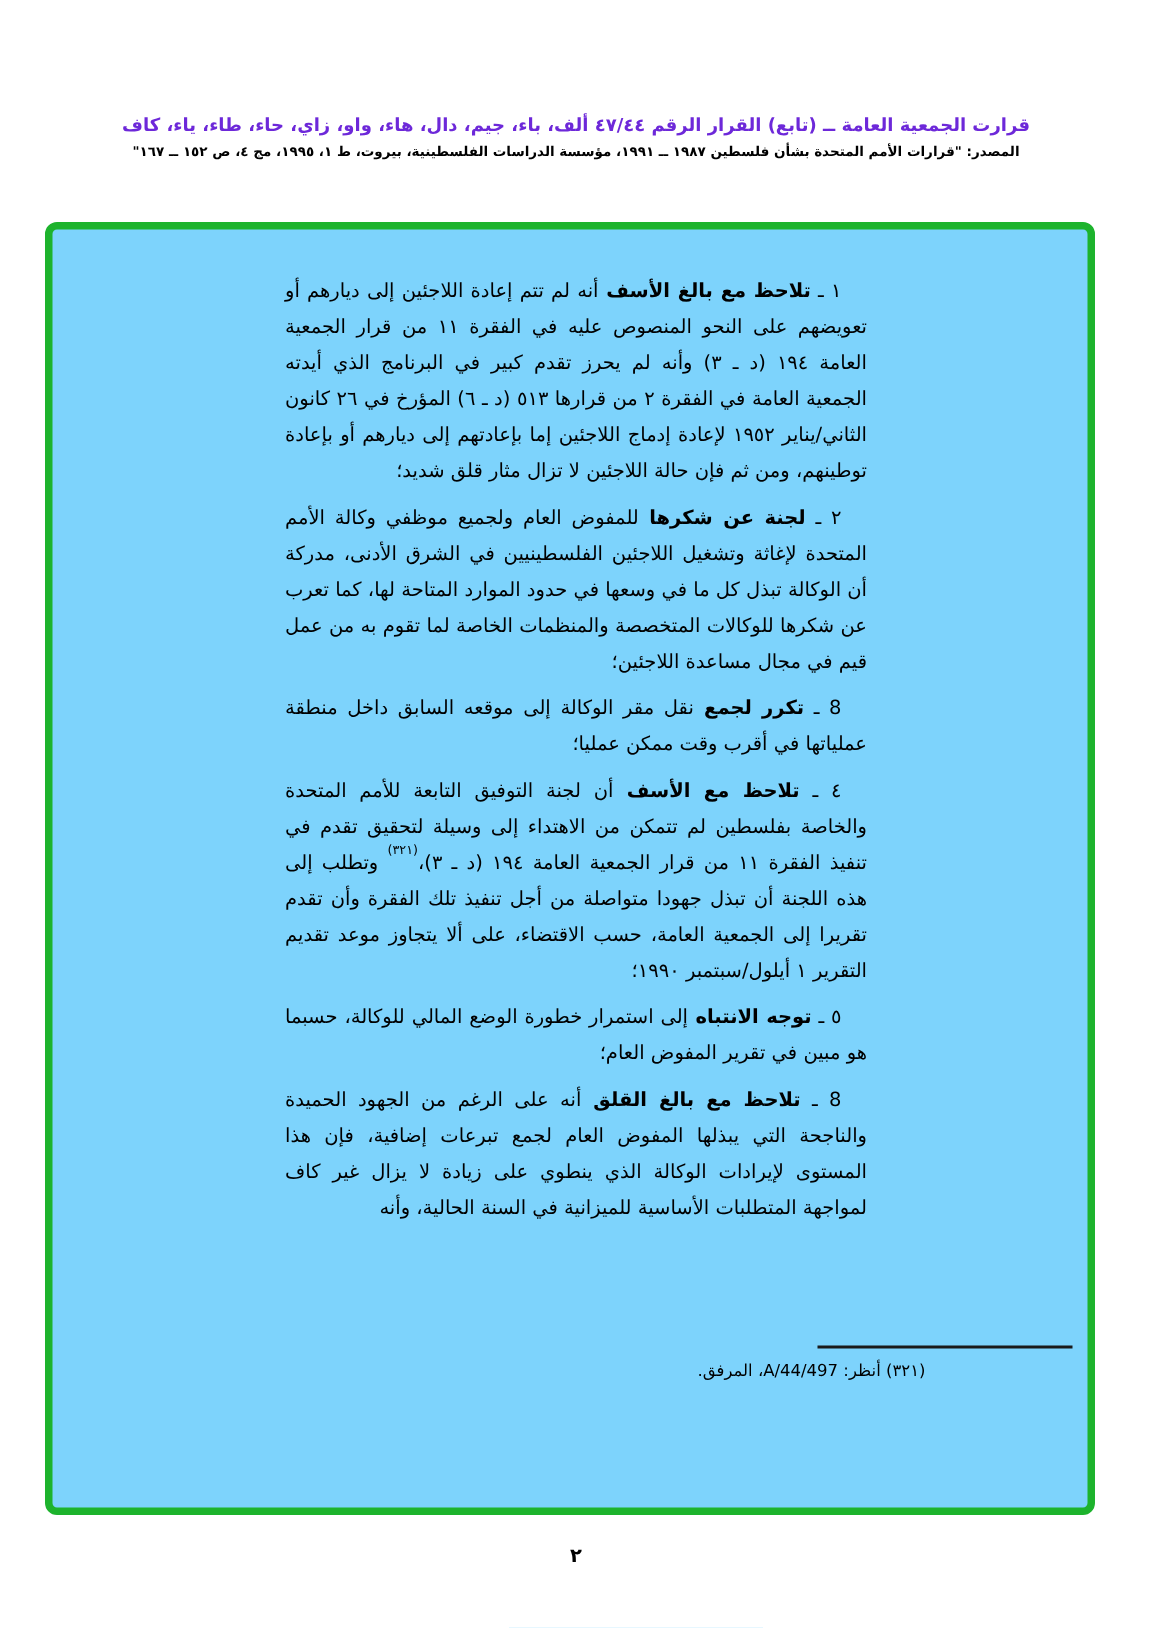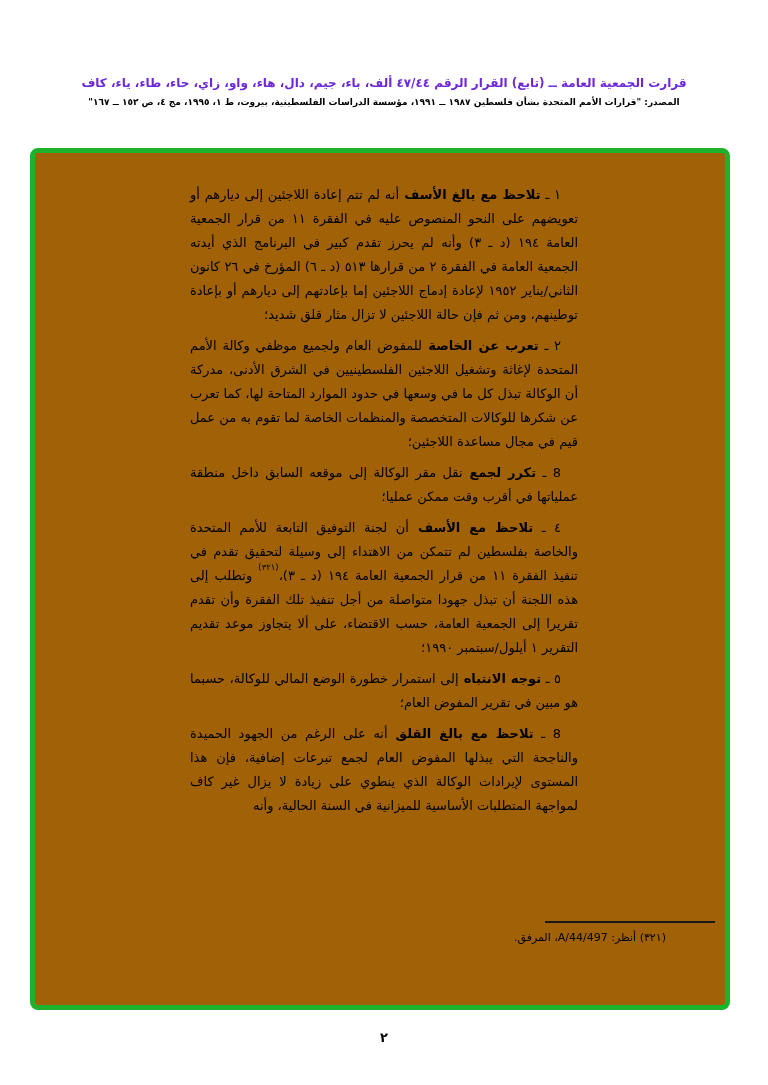--- a/index.html
+++ b/index.html
@@ -41,21 +41,21 @@
     color: #000;
   }
   .green-box {
     position: absolute;
     left: 30px;
     top: 148px;
     width: 690px;
     height: 852px;
     border: 5px solid var(--green, #1db32d);
     border-radius: 8px;
-    background: #a16207;
+    background: #7dd3fc;
   }
   .content {
     position: absolute;
     left: 155px;
     top: 30px;
     width: 388px;
     direction: rtl;
     text-align: justify;
     font-size: 13px;
     line-height: 24px;
@@ -71,24 +71,23 @@
     line-height: 0;
     position: relative;
     top: -5px;
   }
   .footnote {
     position: absolute;
     top: 744px;
     right: 10px;
     width: 250px;
     direction: rtl;
-    text-align: center;
+    text-align: left;
     font-size: 11px;
     color: #000;
-    margin-top: 24px;
   }
   .fn-rule {
     width: 170px;
     height: 2px;
     background: #1a1a1a;
     margin-left: auto;
     margin-right: 0;
     margin-bottom: 8px;
   }
   .fn-text { white-space: nowrap; }
@@ -109,21 +108,21 @@
 <div class="page">
 
   <div class="header">
     <div class="title">قرارت الجمعية العامة ــ (تابع) القرار الرقم ٤٧/٤٤ ألف، باء، جيم، دال، هاء، واو، زاي، حاء، طاء، ياء، كاف</div>
     <div class="source">المصدر: "قرارات الأمم المتحدة بشأن فلسطين ١٩٨٧ ــ ١٩٩١، مؤسسة الدراسات الفلسطينية، بيروت، ط ١، ١٩٩٥، مج ٤، ص ١٥٢ ــ ١٦٧"</div>
   </div>
 
   <div class="green-box">
     <div class="content" id="paras">
         <p class="para"><span>١ ـ </span><b>تلاحظ مع بالغ الأسف </b><span>أنه لم تتم إعادة اللاجئين إلى ديارهم أو تعويضهم على النحو المنصوص عليه في الفقرة ١١ من قرار الجمعية العامة ١٩٤ (د ـ ٣) وأنه لم يحرز تقدم كبير في البرنامج الذي أيدته الجمعية العامة في الفقرة ٢ من قرارها ٥١٣ (د ـ ٦) المؤرخ في ٢٦ كانون الثاني/يناير ١٩٥٢ لإعادة إدماج اللاجئين إما بإعادتهم إلى ديارهم أو بإعادة توطينهم، ومن ثم فإن حالة اللاجئين لا تزال مثار قلق شديد؛</span></p>
-        <p class="para"><span>٢ ـ </span><b>تعرب عن الخاصة </b><span>للمفوض العام ولجميع موظفي وكالة الأمم المتحدة لإغاثة وتشغيل اللاجئين الفلسطينيين في الشرق الأدنى، مدركة أن الوكالة تبذل كل ما في وسعها في حدود الموارد المتاحة لها، كما تعرب عن شكرها للوكالات المتخصصة والمنظمات الخاصة لما تقوم به من عمل قيم في مجال مساعدة اللاجئين؛</span></p>
+        <p class="para"><span>٢ ـ </span><b>لجنة عن شكرها </b><span>للمفوض العام ولجميع موظفي وكالة الأمم المتحدة لإغاثة وتشغيل اللاجئين الفلسطينيين في الشرق الأدنى، مدركة أن الوكالة تبذل كل ما في وسعها في حدود الموارد المتاحة لها، كما تعرب عن شكرها للوكالات المتخصصة والمنظمات الخاصة لما تقوم به من عمل قيم في مجال مساعدة اللاجئين؛</span></p>
         <p class="para"><span>8 ـ </span><b>تكرر لجمع </b><span>نقل مقر الوكالة إلى موقعه السابق داخل منطقة عملياتها في أقرب وقت ممكن عمليا؛</span></p>
         <p class="para"><span>٤ ـ </span><b>تلاحظ مع الأسف </b><span>أن لجنة التوفيق التابعة للأمم المتحدة والخاصة بفلسطين لم تتمكن من الاهتداء إلى وسيلة لتحقيق تقدم في تنفيذ الفقرة ١١ من قرار الجمعية العامة ١٩٤ (د ـ ٣)،</span><sup>(٣٢١)</sup><span> وتطلب إلى هذه اللجنة أن تبذل جهودا متواصلة من أجل تنفيذ تلك الفقرة وأن تقدم تقريرا إلى الجمعية العامة، حسب الاقتضاء، على ألا يتجاوز موعد تقديم التقرير ١ أيلول/سبتمبر ١٩٩٠؛</span></p>
         <p class="para"><span>٥ ـ </span><b>توجه الانتباه </b><span>إلى استمرار خطورة الوضع المالي للوكالة، حسبما هو مبين في تقرير المفوض العام؛</span></p>
         <p class="para"><span>8 ـ </span><b>تلاحظ مع بالغ القلق </b><span>أنه على الرغم من الجهود الحميدة والناجحة التي يبذلها المفوض العام لجمع تبرعات إضافية، فإن هذا المستوى لإيرادات الوكالة الذي ينطوي على زيادة لا يزال غير كاف لمواجهة المتطلبات الأساسية للميزانية في السنة الحالية، وأنه</span></p>
       </div>
 
     <div class="footnote">
       <div class="fn-rule"></div>
       <div class="fn-text">(٣٢١) أنظر: A/44/497، المرفق.</div>
     </div>

